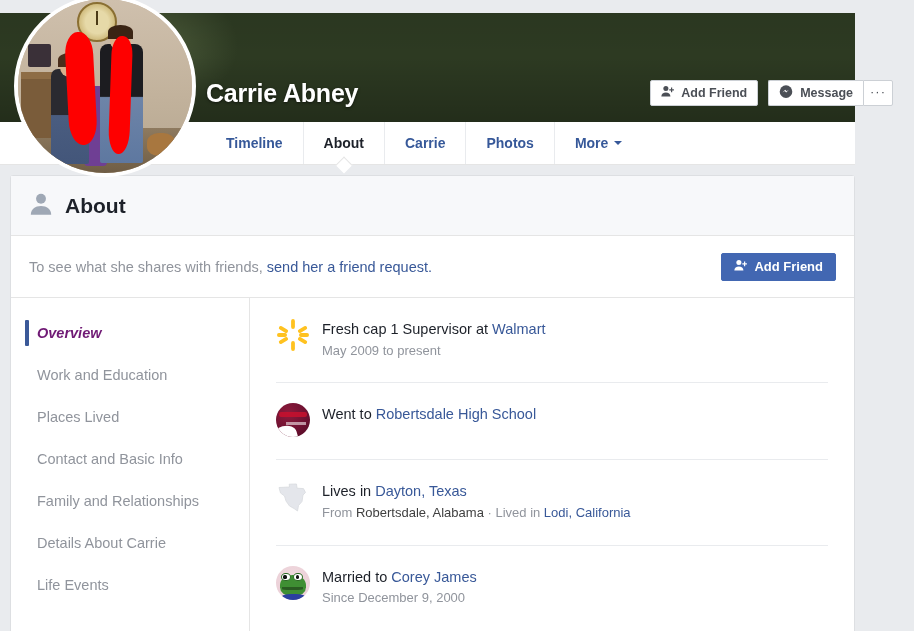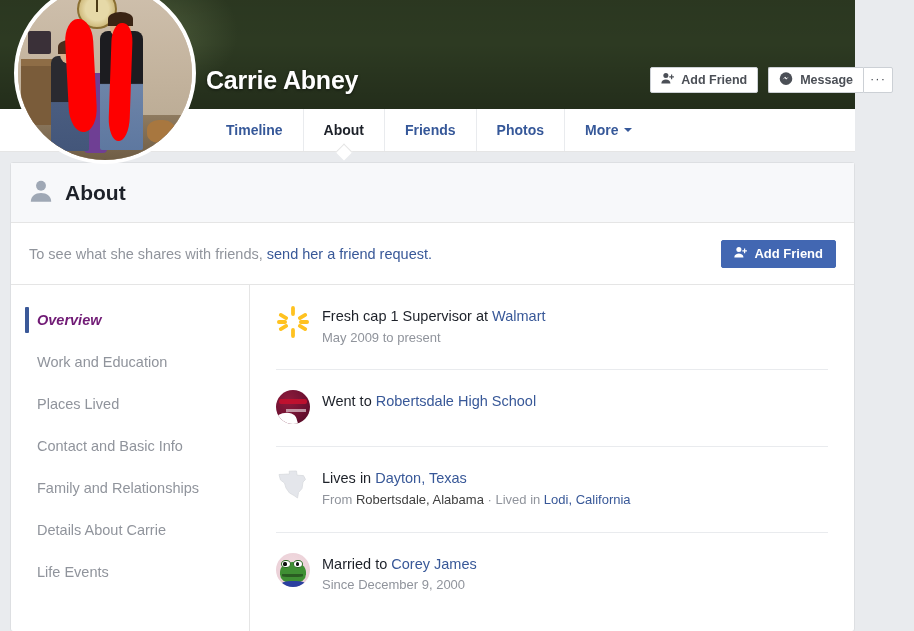--- a/index.html
+++ b/index.html
@@ -2,21 +2,21 @@
 <html><head>
 <meta charset="utf-8">
 <style>
   * { box-sizing: border-box; margin: 0; padding: 0; }
   html, body {
     width: 914px; height: 631px;
     background: #e9ebee;
     font-family: "Liberation Sans", sans-serif;
     overflow: hidden;
   }
-  .page { position: relative; width: 914px; height: 553px; }
+  .page { position: relative; width: 914px; height: 553px; margin-top: 13px; }
 
   
   .cover-wrap {
     position: absolute; left: 0; top: 0; width: 855px; height: 109px;
     overflow: hidden;
   }
   .cover-photo {
     position: absolute; inset: 0;
     background:
       radial-gradient(ellipse 120px 90px at 18% 30%, #4c5b3a 0%, #2d3a22 70%),
@@ -291,21 +291,21 @@
   </div>
 
   <div class="navbar">
     <div class="nav-tab">
       <span>Timeline</span>
     </div>
     <div class="nav-tab active">
       <span>About</span>
     </div>
     <div class="nav-tab">
-      <span>Friends</span>
+      <span>Carrie</span>
     </div>
     <div class="nav-tab">
       <span>Photos</span>
     </div>
     <div class="nav-tab">
       <span>More</span>
       <span class="caret"></span>
     </div>
   </div>
 

